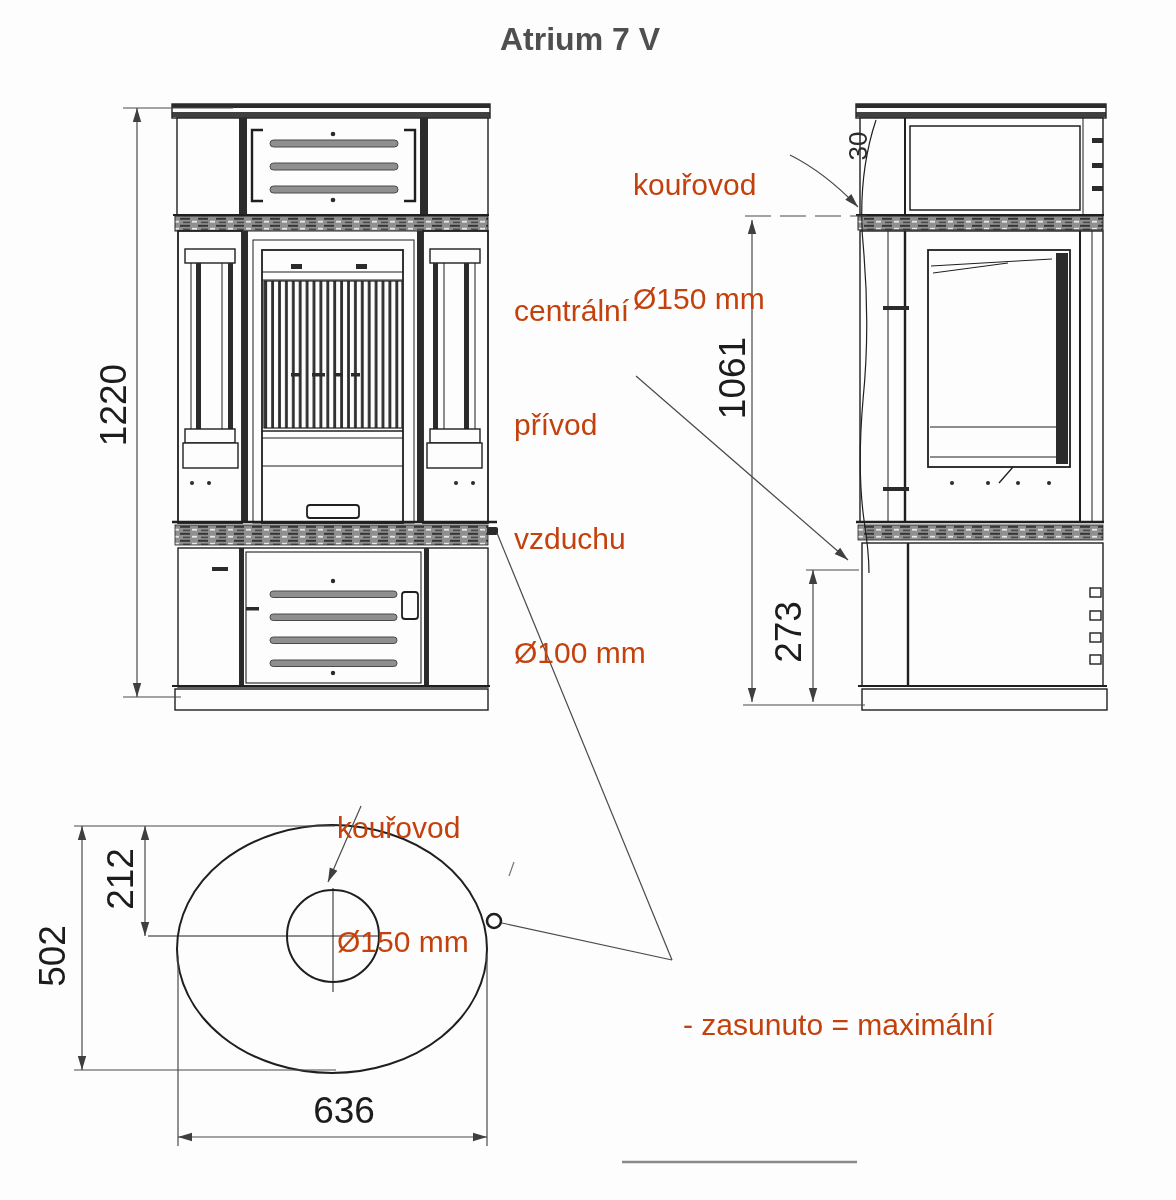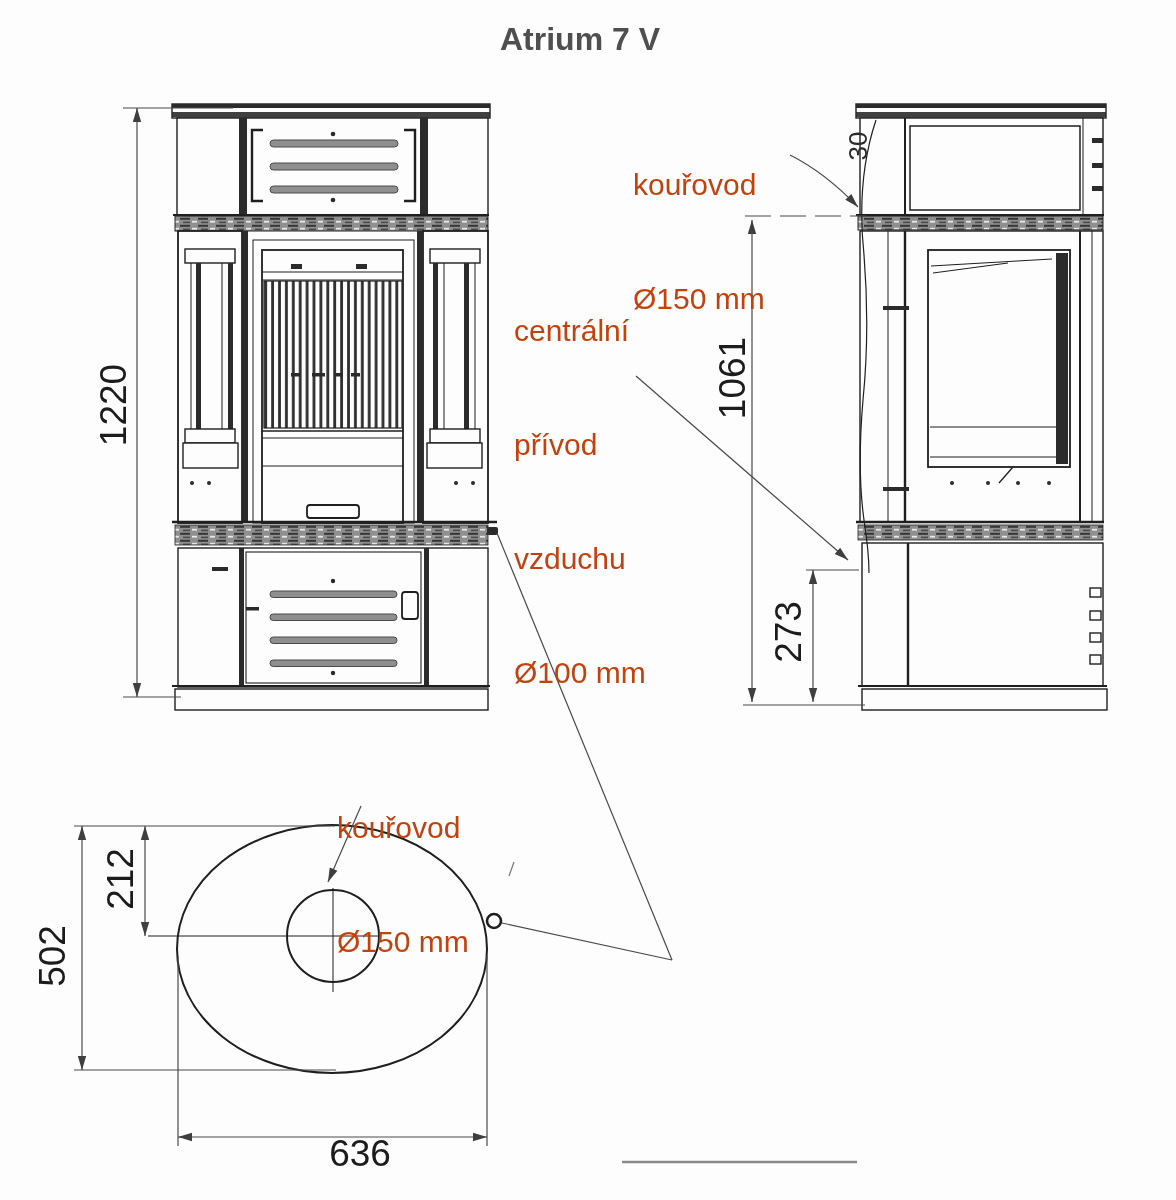--- a/index.html
+++ b/index.html
@@ -270,37 +270,38 @@
   <line x1="622" y1="1162" x2="857" y2="1162" stroke="#8a8a8a" stroke-width="2.4"></line>
 </svg>
 
 <div class="title" style="left:580px; top:39px;">Atrium 7 V</div>
 
 <div class="lbl" style="left:633px; top:90px;">
   <div>kouřovod</div>
   <div>Ø150 mm</div>
 </div>
 
-<div class="lbl" style="left:514px; top:236px;">
+<div class="lbl" style="left:514px; top:216px;">
   <div>centrální</div>
   <div>přívod</div>
   <div>vzduchu</div>
   <div>Ø100 mm</div>
 </div>
 
 <div class="lbl" style="left:337px; top:733px;">
   <div>kouřovod</div>
   <div>Ø150 mm</div>
 </div>
 
 <div class="lbl" style="left:683px; top:930px;">
+  <div>- zasunuto = maximální</div>
   
 </div>
 
 <div class="dimlbl rot" style="left:114px; top:405px;">1220</div>
 <div class="dimlbl rot" style="left:733px; top:378px;">1061</div>
 <div class="dimlbl rot" style="left:789px; top:632px;">273</div>
 <div class="dimlbl rot" style="left:53px; top:956px;">502</div>
 <div class="dimlbl rot" style="left:121px; top:879px;">212</div>
-<div class="dimlbl" style="left:344px; top:1154px;margin-left:16px;">636</div>
+<div class="dimlbl" style="left:344px; top:1111px;">636</div>
 <div class="note" style="left:858px; top:146px;">30</div>
 
 </div>
 
 </body></html>

